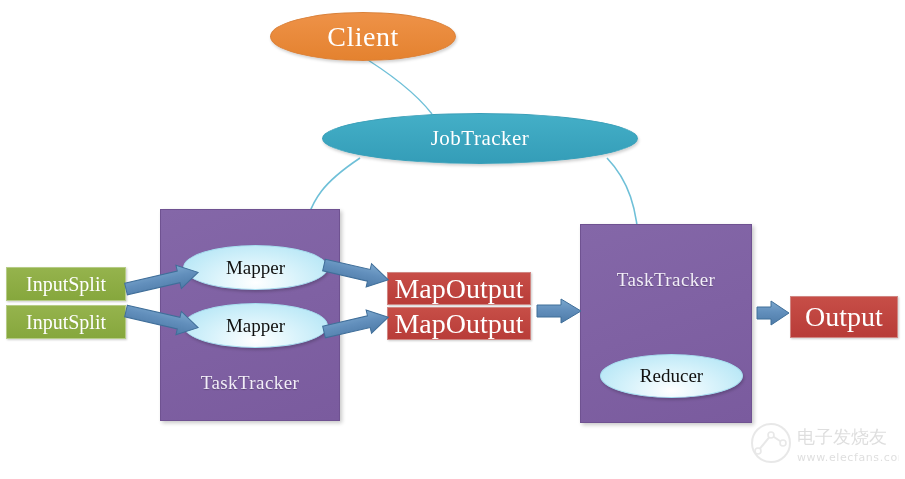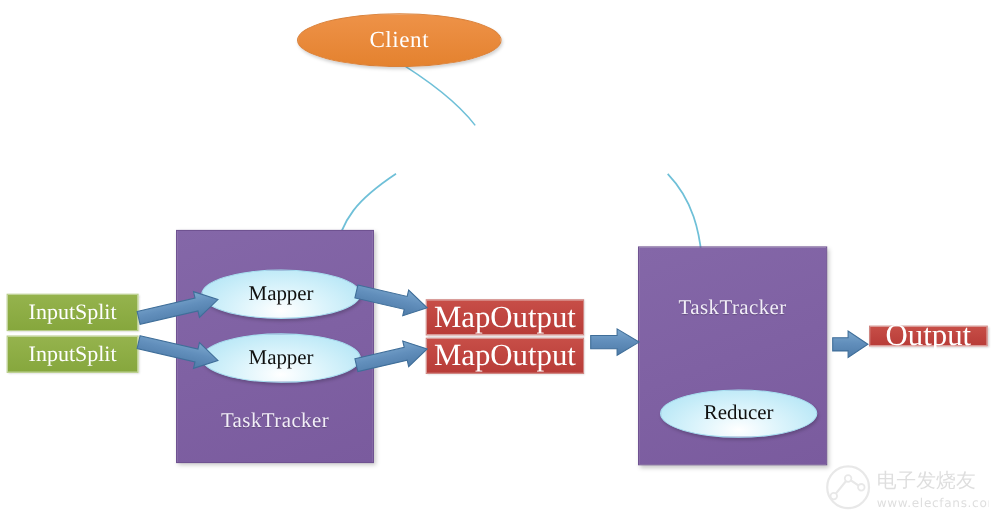--- a/index.html
+++ b/index.html
@@ -15,21 +15,21 @@
   .node{position:absolute;display:flex;align-items:center;justify-content:center;
         text-align:center;box-sizing:border-box;}
 
   .ellipse{border-radius:50%;}
 
   .client{
     background:#E98B3C;
     background:linear-gradient(180deg,#ee9248 0%,#e4822f 100%);
     border:1px solid #d9813a;
     color:#ffffff;
-    font-size:21px;
+    font-size:28px;
     letter-spacing:.5px;
     box-shadow:1px 2px 3px rgba(0,0,0,.18);
   }
 
   .jobtracker{
     background:#3BA6C0;
     background:linear-gradient(180deg,#44afc7 0%,#349db8 100%);
     border:1px solid #3a9fb8;
     color:#ffffff;
     font-size:21px;
@@ -97,20 +97,23 @@
 
     <path d="M 360 158 C 330 178, 306 198, 303 244" fill="none" stroke="#6FC0D8" stroke-width="1.6"></path>
 
     <path d="M 607 158 C 628 180, 638 208, 639 252" fill="none" stroke="#6FC0D8" stroke-width="1.6"></path>
   </svg>
 
   <div class="node ellipse client" style="left:270px;top:12px;width:186px;height:49px;">
     <span>Client</span>
   </div>
 
+  <div class="node ellipse jobtracker" style="left:322px;top:113px;width:316px;height:51px;">
+    <span>JobTracker</span>
+  </div>
 
   <div class="node tasktracker-box box-z" style="left:160px;top:209px;width:180px;height:212px;">
     <div class="tasktracker-label" style="bottom:26px;">TaskTracker</div>
   </div>
 
   <div class="node ellipse mapper" style="left:183px;top:245px;width:145px;height:45px;">
     <span>Mapper</span>
   </div>
   <div class="node ellipse mapper" style="left:183px;top:303px;width:145px;height:45px;">
     <span>Mapper</span>
@@ -131,21 +134,21 @@
     <span>InputSplit</span>
   </div>
 
   <div class="node mapoutput" style="left:387px;top:272px;width:144px;height:33px;">
     <span>MapOutput</span>
   </div>
   <div class="node mapoutput" style="left:387px;top:307px;width:144px;height:33px;">
     <span>MapOutput</span>
   </div>
 
-  <div class="node outputbox" style="left:790px;top:296px;width:108px;height:19px;">
+  <div class="node outputbox" style="left:790px;top:296px;width:108px;height:42px;">
     <span>Output</span>
   </div>
 
   <svg class="layer over">
     <defs>
       <linearGradient id="arrGrad" x1="0" y1="0" x2="0" y2="1">
         <stop offset="0%" stop-color="#7CA8CE"></stop>
         <stop offset="45%" stop-color="#628FBC"></stop>
         <stop offset="100%" stop-color="#4E7BA8"></stop>
       </linearGradient>

